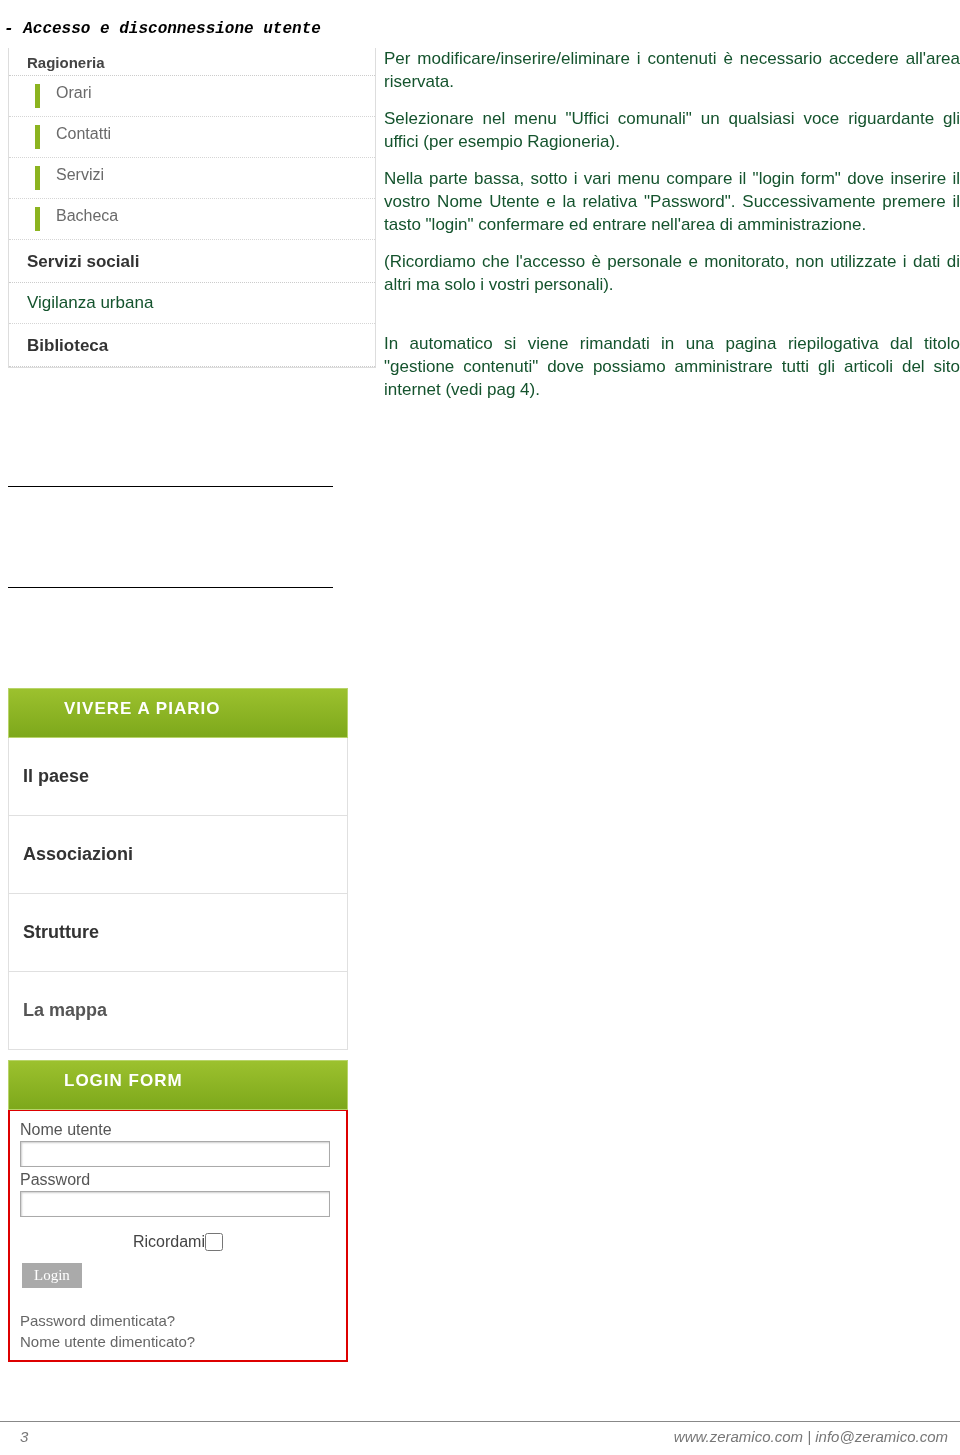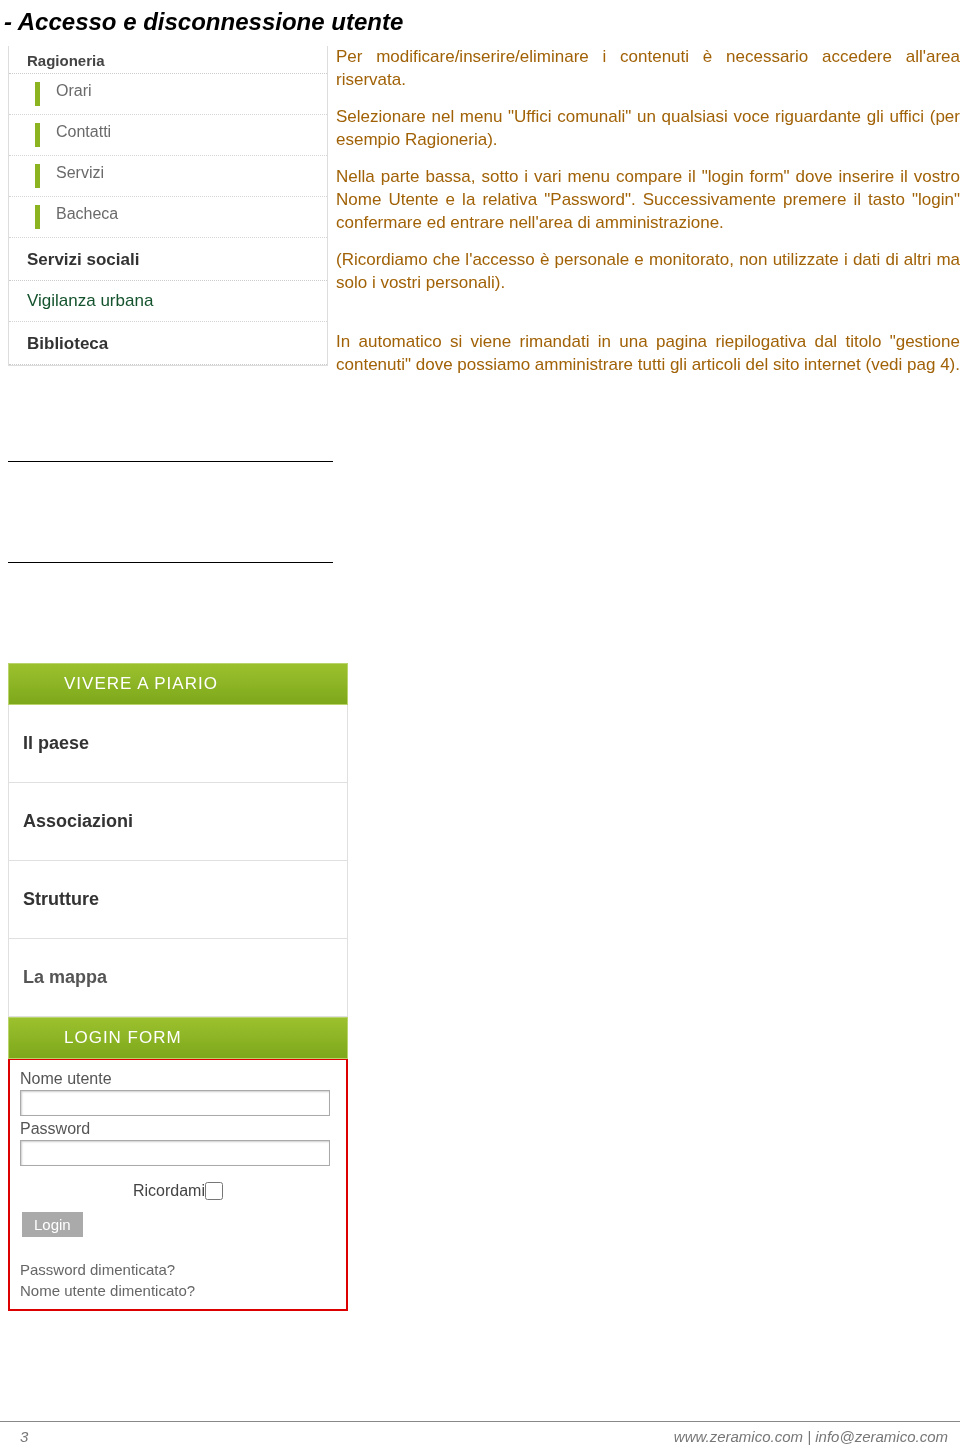--- a/index.html
+++ b/index.html
@@ -5,31 +5,32 @@
   * { box-sizing: border-box; margin: 0; padding: 0; }
   body {
     font-family: Arial, Helvetica, sans-serif;
     width: 960px;
     height: 1455px;
     background: #fff;
     position: relative;
     color: #000;
   }
   .page-title {
-    font-size: 24px;
+    font-size: 16px;
     font-weight: bold;
     font-style: italic;
-    padding: 8px 0 10px 4px;
+    padding: 20px 0 10px 4px;
+    font-family: Liberation Mono, monospace;
   }
   .top-section {
     display: flex;
     align-items: flex-start;
   }
   .menu1-container {
-    width: 328px;
+    width: 376px;
     padding: 0 0 0 8px;
   }
   .menu1 {
     background: #fdfdfd;
     border: 1px solid #ddd;
     border-top: none;
     width: 100%;
   }
   .menu1-top {
     background: #fff;
@@ -68,43 +69,43 @@
     font-size: 17px;
     color: #14532d;
     padding: 10px 10px 10px 18px;
     border-bottom: 1px dotted #d5d5d5;
   }
   .right-text {
     flex: 1;
     padding: 0 0 0 8px;
     font-size: 17px;
     line-height: 1.35;
-    color: #a16207;
+    color: #14532d;
   }
   .right-text p { margin-bottom: 14px; text-align: justify; }
   .sep-lines {
     margin: 70px 0 0 8px;
     width: 325px;
   }
   .sep-lines hr {
     border: none;
     border-top: 1px solid #000;
     margin: 0 0 100px 0;
   }
   .menu2-container {
     margin: 20px 0 0 8px;
     width: 340px;
   }
   .green-header {
     background: linear-gradient(to bottom, #9cc12e, #7da81b);
     color: #fff;
-    font-weight: normal;
+    font-weight: bold;
     font-size: 17px;
     letter-spacing: 1px;
-    padding: 10px 0 10px 55px;
+    padding: 10px 0 18px 55px;
     border: 1px solid #b8d46a;
   }
   .menu2-item {
     background: #fff;
     border: 1px solid #e0e0e0;
     border-top: none;
     padding: 28px 14px;
     font-size: 18px;
     color: #333;
     font-weight: bold;
@@ -141,20 +142,21 @@
     width: 18px; height: 18px;
   }
   .login-btn {
     background: #aaa;
     color: #fff;
     border: none;
     padding: 4px 12px;
     font-size: 15px;
     margin: 2px 0 6px 2px;
     cursor: pointer;
+    font-family: Liberation Serif, serif;
   }
   .login-links {
     font-size: 15px;
     color: #666;
     line-height: 1.4;
     margin-top: 16px;
   }
   .footer {
     position: absolute;
     bottom: 10px;
@@ -215,21 +217,21 @@
   <hr>
 </div>
 
 <div class="menu2-container">
   <div class="green-header">VIVERE A PIARIO</div>
   <div class="menu2-item">Il paese</div>
   <div class="menu2-item">Associazioni</div>
   <div class="menu2-item">Strutture</div>
   <div class="menu2-item light">La mappa</div>
 
-  <div class="green-header" style="margin-top:0;">LOGIN FORM</div>
+  <div class="green-header" style="margin-top:10px;">LOGIN FORM</div>
   <div class="login-box">
     <label>Nome utente</label>
     <input class="login-input" type="text" style="">
     <label>Password</label>
     <input class="login-input" type="password" style="">
     <div class="remember-row">
       <span>Ricordami</span>
       <input type="checkbox" style="">
     </div>
     <button class="login-btn">Login</button>

